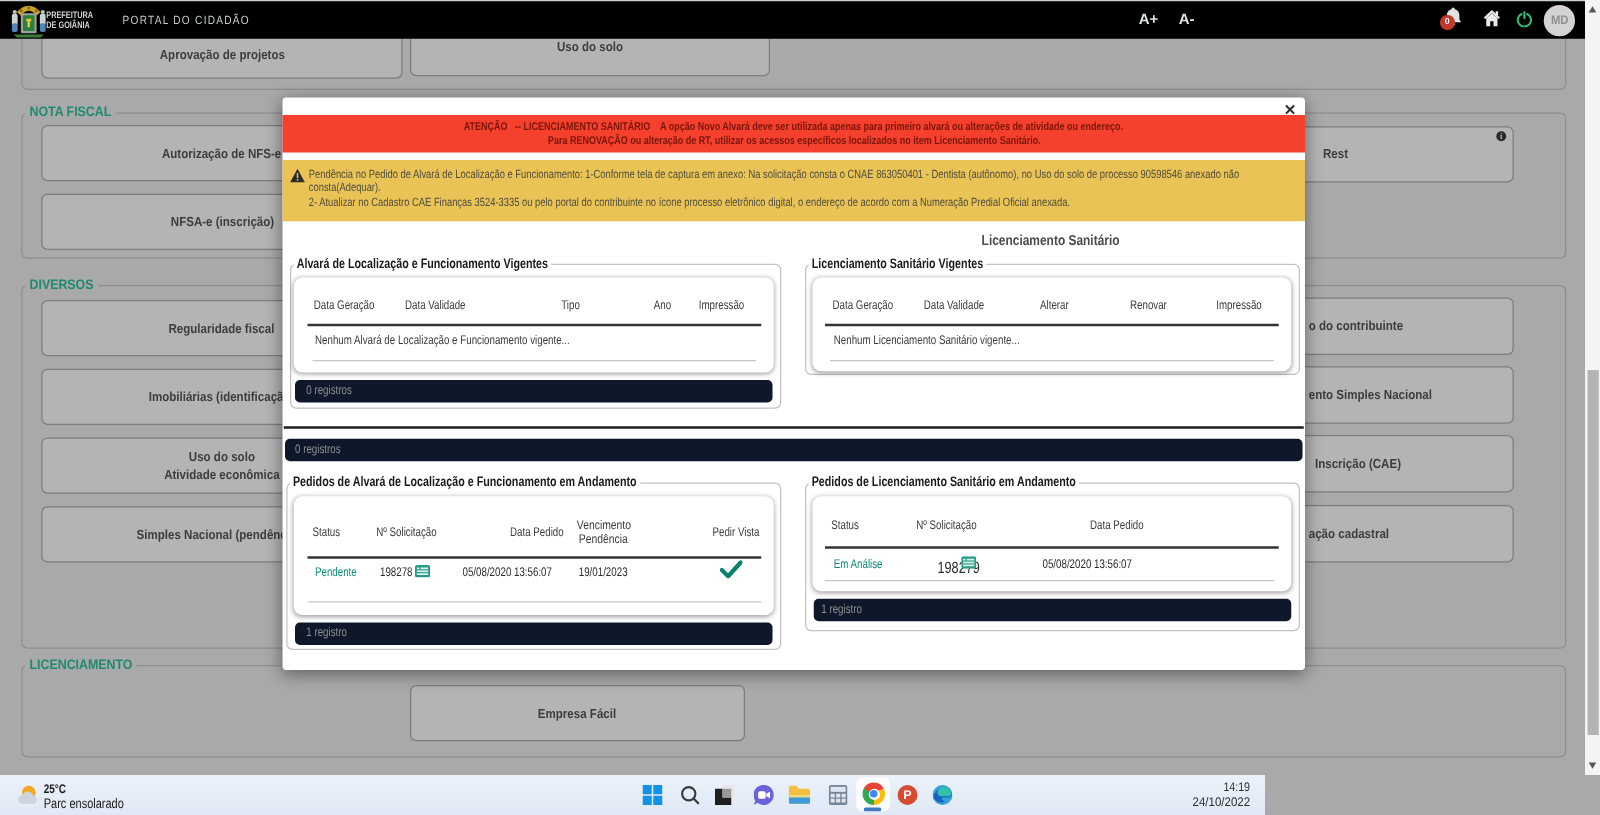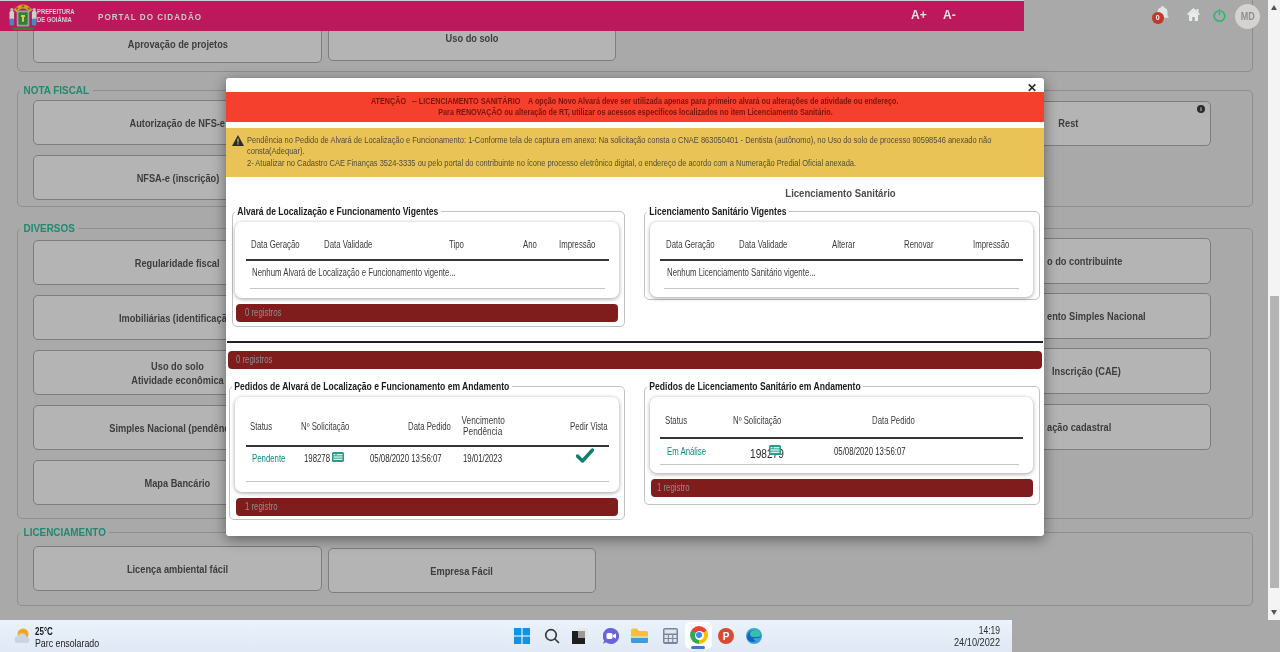--- a/index.html
+++ b/index.html
@@ -7,21 +7,21 @@
 .n{display:inline-block;transform:scaleX(.78);transform-origin:0 50%;white-space:nowrap}
 .nc{display:inline-block;transform:scaleX(.83);transform-origin:50% 50%;white-space:nowrap}
 .bl{display:inline-block;transform:scaleX(.88);transform-origin:50% 50%;white-space:nowrap;text-align:center}
 .nr{display:inline-block;transform:scaleX(.78);transform-origin:100% 50%;white-space:nowrap}
 .btn{position:absolute;background:#b4b4b4;border:1px solid #7d7d7d;border-radius:5px;display:flex;align-items:center;justify-content:center;color:#3d3d3d;font-weight:bold;font-size:10.5px;text-align:center}
 .fs{position:absolute;border:1px solid #8e8e8e;border-radius:5px}
 .fs>span{position:absolute;top:-7px;left:2px;background:#a9a9a9;padding:0 4px;color:#1e8a6e;font-weight:bold;font-size:11px;line-height:13px;display:inline-block;transform:scaleX(.9);transform-origin:0 50%}
 .mfs{position:absolute;border:1px solid #c2c2c2;border-radius:5px}
 .mfs>span{position:absolute;top:-7px;left:2px;background:#fff;padding:0 3px;color:#1b1b1b;font-weight:bold;font-size:11px;line-height:13px;white-space:nowrap;display:inline-block;transform:scaleX(.78);transform-origin:0 50%}
 .card{position:absolute;background:#fff;border-radius:7px;box-shadow:0 1px 4px rgba(0,0,0,.38)}
-.strip{position:absolute;background:#7f1d1d;border-radius:4px;color:#8f8f8f;font-size:10px}
+.strip{position:absolute;background:#0f172a;border-radius:4px;color:#8f8f8f;font-size:10px}
 .t{position:absolute;white-space:nowrap}
 .teal{color:#0b8b7b}
 .hl{position:absolute;background:#353535;height:2px}
 .ll{position:absolute;background:#c6c6c6;height:1px}
 </style></head>
 <body>
 
 <div id="page" class="abs" style="left:0;top:0;width:1268px;height:620px;background:#a9a9a9;overflow:hidden">
 
   <div class="fs" style="left:17px;top:-30px;width:1236px;height:102px"></div>
@@ -54,66 +54,60 @@
     </div>
   <div class="btn" style="left:33px;top:295px;width:289px;height:45px">
       <span class="bl">Imobiliárias (identificação)</span>
     </div>
   <div class="btn" style="left:33px;top:350px;width:289px;height:45px">
       <span class="bl" style="line-height:14px">Uso do solo<br>Atividade econômica</span>
     </div>
   <div class="btn" style="left:33px;top:405px;width:289px;height:45px">
       <span class="bl">Simples Nacional (pendências)</span>
     </div>
-  <div class="btn" style="left:33px;top:460px;width:289px;height:45px">
-      <span class="bl">Mapa Bancário</span>
-    </div>
   <div class="btn" style="left:922px;top:238px;width:289px;height:46px">
       <span class="bl" style="position:absolute;left:124px;top:16px;transform-origin:0 50%">o do contribuinte</span>
     </div>
   <div class="btn" style="left:922px;top:293px;width:289px;height:46px">
       <span class="bl" style="position:absolute;left:124px;top:16px;transform-origin:0 50%">ento Simples Nacional</span>
     </div>
   <div class="btn" style="left:922px;top:348px;width:289px;height:46px">
       <span class="bl" style="position:absolute;left:129px;top:16px;transform-origin:0 50%">Inscrição (CAE)</span>
     </div>
   <div class="btn" style="left:922px;top:404px;width:289px;height:46px">
       <span class="bl" style="position:absolute;left:124px;top:16px;transform-origin:0 50%">ação cadastral</span>
     </div>
 
   <div class="fs" style="left:17px;top:532px;width:1236px;height:74px">
       <span>LICENCIAMENTO</span>
     </div>
-  <div class="btn" style="left:33px;top:546px;width:289px;height:45px">
-      <span class="bl">Licença ambiental fácil</span>
-    </div>
   <div class="btn" style="left:328px;top:548px;width:268px;height:45px">
       <span class="bl">Empresa Fácil</span>
     </div>
 </div>
 
-<div id="header" class="abs" style="left:0;top:0;width:1024px;height:31px;background:#be185d;border-top:1px solid #c9d2d2">
+<div id="header" class="abs" style="left:0;top:0;width:1268px;height:31px;background:#000000;border-top:1px solid #c9d2d2">
   <svg class="abs" style="left:8px;top:1px" width="30" height="29" viewBox="0 0 30 29">
     <path d="M7 9 Q15 0 23 9" fill="none" stroke="#c9a227" stroke-width="4"></path>
     <circle cx="9" cy="6.5" r="1.2" fill="#8a6d1a"></circle>
       <circle cx="15" cy="4.3" r="1.2" fill="#8a6d1a"></circle>
       <circle cx="21" cy="6.5" r="1.2" fill="#8a6d1a"></circle>
     <rect x="1.5" y="9" width="4.6" height="9" rx="1.5" fill="#cdd3d0"></rect>
     <rect x="1.5" y="16.5" width="4.6" height="7" rx="1.5" fill="#4f86bb"></rect>
     <rect x="23.9" y="9" width="4.6" height="9" rx="1.5" fill="#cdd3d0"></rect>
     <rect x="23.9" y="16.5" width="4.6" height="7" rx="1.5" fill="#4f86bb"></rect>
     <circle cx="3.8" cy="7.6" r="1.7" fill="#b9bdb9"></circle>
     <circle cx="26.2" cy="7.6" r="1.7" fill="#b9bdb9"></circle>
     <rect x="8.7" y="8.5" width="12.6" height="16" rx="1" fill="#9aa19c"></rect>
     <rect x="10.4" y="10.2" width="9.2" height="12.6" rx="1" fill="#2e8038"></rect>
     <path d="M13 13 h4 v2 h-1 v4 a1 1 0 0 1 -2 0 v-4 h-1 Z" fill="#e3c63e"></path>
     <path d="M3 25.5 h24 l-2.5 2.5 h-19 Z" fill="#3c7a38"></path>
   </svg>
   <div class="t" style="left:37px;top:7px;color:#ccd6d2;font-weight:bold;font-size:7.5px;line-height:8px"><span class="n">PREFEITURA<br>DE GOIÂNIA</span></div>
-  <div class="t" style="left:98px;top:10px;color:#c3cfca;font-weight:bold;font-size:9.5px;letter-spacing:1.2px"><span class="n" style="transform:scaleX(.85)">PORTAL DO CIDADÃO</span></div>
+  <div class="t" style="left:98px;top:10px;color:#c3cfca;font-weight:normal;font-size:9.5px;letter-spacing:1.2px"><span class="n" style="transform:scaleX(.85)">PORTAL DO CIDADÃO</span></div>
   <div class="t" style="left:911px;top:7px;color:#dfe7e4;font-weight:bold;font-size:12px">A+</div>
   <div class="t" style="left:943px;top:7px;color:#dfe7e4;font-weight:bold;font-size:12px">A-</div>
   <svg class="abs" style="left:1154px;top:4px" width="17" height="17" viewBox="0 0 17 17">
     <path d="M8.5 1 a1.3 1.3 0 0 1 1.3 1.3 c2.4.6 3.7 2.4 3.7 4.7 v3.5 l1.5 2.2 H2 l1.5 -2.2 V7 c0 -2.3 1.3 -4.1 3.7 -4.7 A1.3 1.3 0 0 1 8.5 1 Z" fill="#dfe5e2"></path>
     <path d="M6.7 13.6 a1.8 1.8 0 0 0 3.6 0 Z" fill="#dfe5e2"></path>
   </svg>
   <div class="abs" style="left:1152px;top:11px;width:11.5px;height:11.5px;border-radius:50%;background:#c0392b;color:#fff;font-size:7px;font-weight:bold;text-align:center;line-height:11.5px">0</div>
   <svg class="abs" style="left:1186px;top:6px" width="15" height="15" viewBox="0 0 15 15">
     <path d="M7.5 1 L14 7 L12.7 8.2 L7.5 3.4 L2.3 8.2 L1 7 Z" fill="#e7ebe9"></path>
     <path d="M10.5 2 h2 v3 h-2 Z" fill="#e7ebe9"></path>

